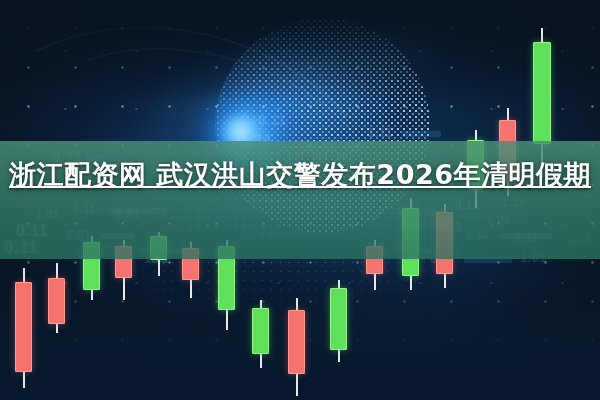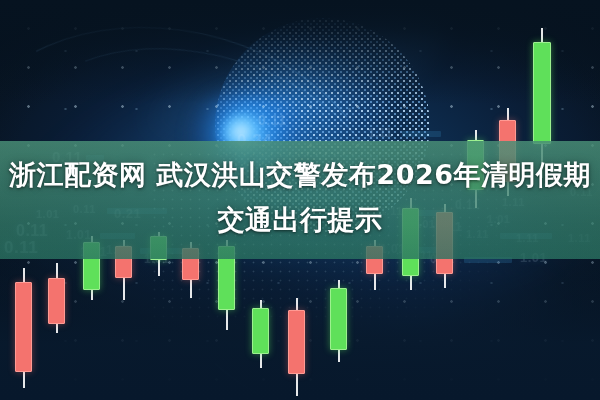--- a/index.html
+++ b/index.html
@@ -187,21 +187,21 @@
     text-align: center;
     color: #ffffff;
     font-weight: 700;
     font-size: 27px;
     line-height: 45px;
     letter-spacing: .5px;
     text-shadow: 0 1px 3px rgba(0,0,0,.55), 0 0 10px rgba(0,0,0,.30);
     font-family: "DejaVu Sans", "Liberation Sans", sans-serif;
     -webkit-font-smoothing: antialiased;
   }
-  .headline .line { display: block; }
+  .headline .line { display: block; text-decoration: underline; }
 </style>
 </head>
 <body>
 
 <div id="stage">
 
   <div class="layer bg-base"></div>
   <div class="swoosh sw1"></div>
   <div class="swoosh sw2"></div>
   <div class="swoosh sw3"></div>
@@ -327,16 +327,15 @@
       <div class="candle c-up" style="left: 533px; width: 18px; top: 28px; height: 150px;">
         <div class="wick"></div>
         <div class="body" style="top: 14px; height: 100px;"></div>
       </div>
     </div>
 
   <div class="green-band"></div>
 
   <div class="headline">
     <span class="line">浙江配资网 武汉洪山交警发布2026年清明假期</span>
-    <span class="line">交通出行提示</span>
   </div>
 
 </div>
 
 </body></html>

